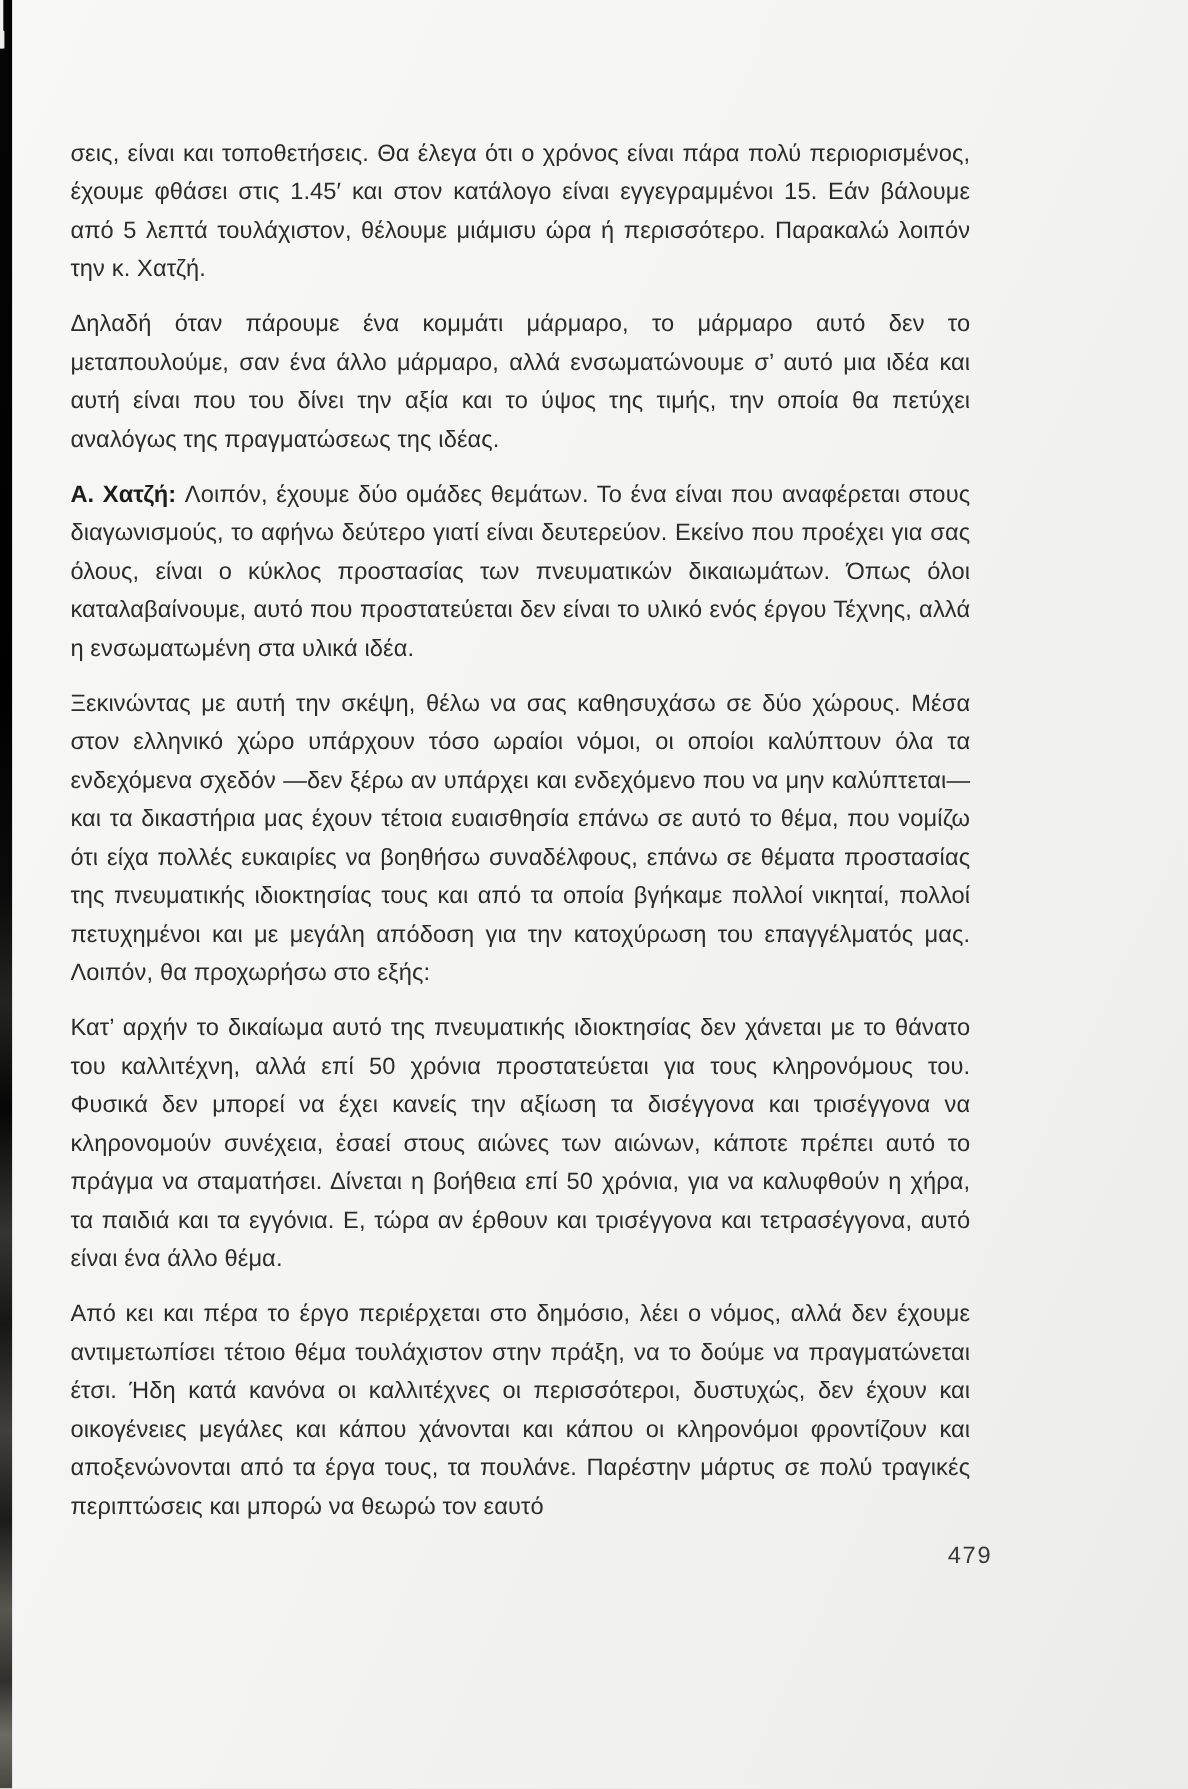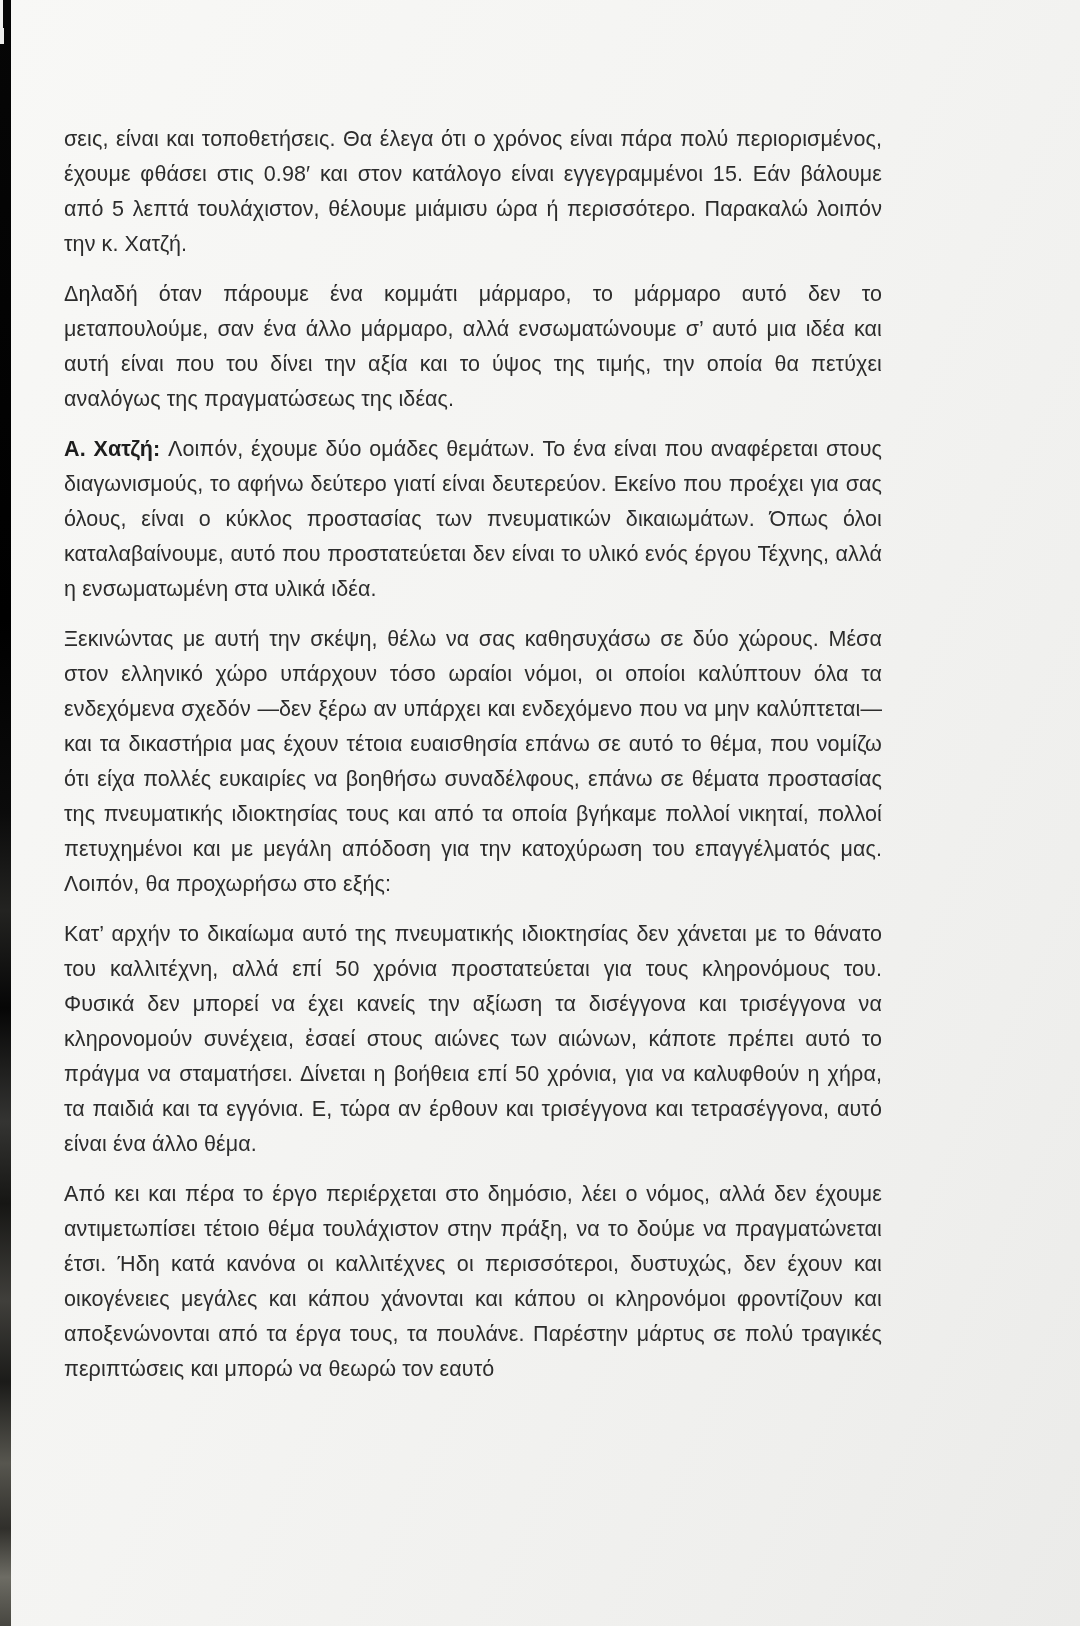--- a/index.html
+++ b/index.html
@@ -78,28 +78,29 @@
 <body>
 
 <div class="page">
 
   <div class="edge-bar"></div>
   <div class="edge-notch-top"></div>
   <div class="edge-notch"></div>
 
   <div class="text-block">
 
-    <p><span>σεις, είναι και τοποθετήσεις. Θα έλεγα ότι ο χρόνος είναι πάρα πολύ περιορισμένος, έχουμε φθάσει στις 0.98′ και στον κατάλογο είναι εγγεγραμμένοι 15. Εάν βάλουμε από 5 λεπτά τουλάχιστον, θέλουμε μιάμισυ ώρα ή περισσότερο. Παρακαλώ λοιπόν την κ. Χατζή.</span></p>
+    <p><span>σεις, είναι και τοποθετήσεις. Θα έλεγα ότι ο χρόνος είναι πάρα πολύ περιορισμένος, έχουμε φθάσει στις 1.45′ και στον κατάλογο είναι εγγεγραμμένοι 15. Εάν βάλουμε από 5 λεπτά τουλάχιστον, θέλουμε μιάμισυ ώρα ή περισσότερο. Παρακαλώ λοιπόν την κ. Χατζή.</span></p>
 
     <p><span>Δηλαδή όταν πάρουμε ένα κομμάτι μάρμαρο, το μάρμαρο αυτό δεν το μεταπουλούμε, σαν ένα άλλο μάρμαρο, αλλά ενσωματώνουμε σ’ αυτό μια ιδέα και αυτή είναι που του δίνει την αξία και το ύψος της τιμής, την οποία θα πετύχει αναλόγως της πραγματώσεως της ιδέας.</span></p>
 
     <p><b class="speaker">Α. Χατζή: </b><span>Λοιπόν, έχουμε δύο ομάδες θεμάτων. Το ένα είναι που αναφέρεται στους διαγωνισμούς, το αφήνω δεύτερο γιατί είναι δευτερεύον. Εκείνο που προέχει για σας όλους, είναι ο κύκλος προστασίας των πνευματικών δικαιωμάτων. Όπως όλοι καταλαβαίνουμε, αυτό που προστατεύεται δεν είναι το υλικό ενός έργου Τέχνης, αλλά η ενσωματωμένη στα υλικά ιδέα.</span></p>
 
     <p><span>Ξεκινώντας με αυτή την σκέψη, θέλω να σας καθησυχάσω σε δύο χώρους. Μέσα στον ελληνικό χώρο υπάρχουν τόσο ωραίοι νόμοι, οι οποίοι καλύπτουν όλα τα ενδεχόμενα σχεδόν —δεν ξέρω αν υπάρχει και ενδεχόμενο που να μην καλύπτεται— και τα δικαστήρια μας έχουν τέτοια ευαισθησία επάνω σε αυτό το θέμα, που νομίζω ότι είχα πολλές ευκαιρίες να βοηθήσω συναδέλφους, επάνω σε θέματα προστασίας της πνευματικής ιδιοκτησίας τους και από τα οποία βγήκαμε πολλοί νικηταί, πολλοί πετυχημένοι και με μεγάλη απόδοση για την κατοχύρωση του επαγγέλματός μας. Λοιπόν, θα προχωρήσω στο εξής:</span></p>
 
     <p><span>Κατ’ αρχήν το δικαίωμα αυτό της πνευματικής ιδιοκτησίας δεν χάνεται με το θάνατο του καλλιτέχνη, αλλά επί 50 χρόνια προστατεύεται για τους κληρονόμους του. Φυσικά δεν μπορεί να έχει κανείς την αξίωση τα δισέγγονα και τρισέγγονα να κληρονομούν συνέχεια, ἐσαεί στους αιώνες των αιώνων, κάποτε πρέπει αυτό το πράγμα να σταματήσει. Δίνεται η βοήθεια επί 50 χρόνια, για να καλυφθούν η χήρα, τα παιδιά και τα εγγόνια. Ε, τώρα αν έρθουν και τρισέγγονα και τετρασέγγονα, αυτό είναι ένα άλλο θέμα.</span></p>
 
     <p><span>Από κει και πέρα το έργο περιέρχεται στο δημόσιο, λέει ο νόμος, αλλά δεν έχουμε αντιμετωπίσει τέτοιο θέμα τουλάχιστον στην πράξη, να το δούμε να πραγματώνεται έτσι. Ήδη κατά κανόνα οι καλλιτέχνες οι περισσότεροι, δυστυχώς, δεν έχουν και οικογένειες μεγάλες και κάπου χάνονται και κάπου οι κληρονόμοι φροντίζουν και αποξενώνονται από τα έργα τους, τα πουλάνε. Παρέστην μάρτυς σε πολύ τραγικές περιπτώσεις και μπορώ να θεωρώ τον εαυτό</span></p>
 
   </div>
 
+  <div class="page-number">479</div>
 
 </div>
 
 </body></html>

